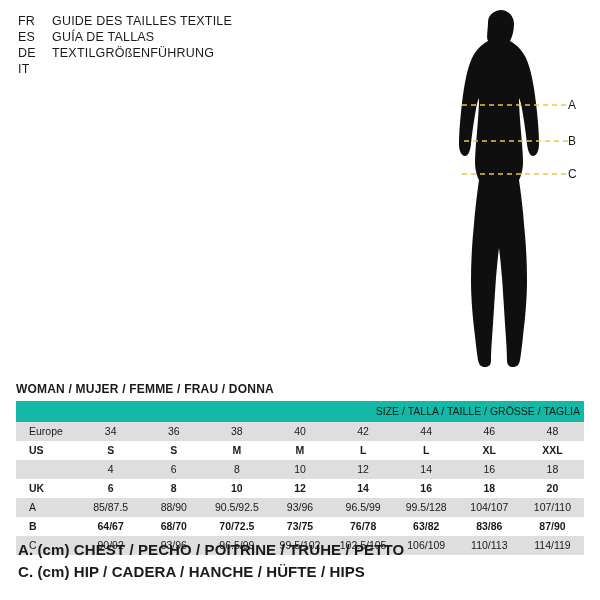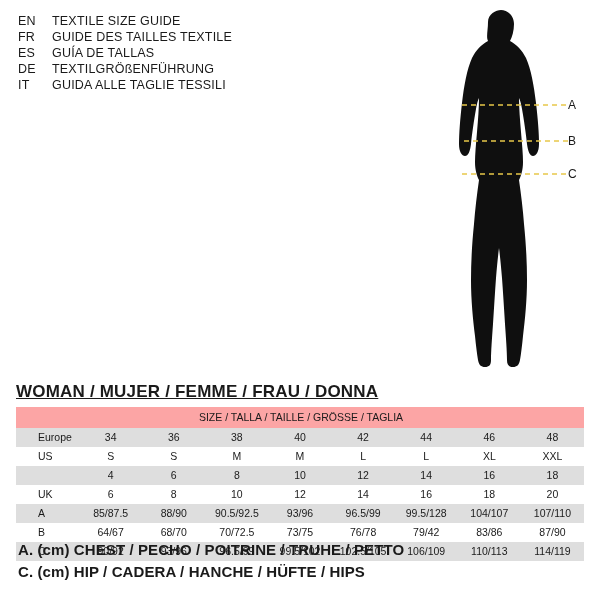--- a/index.html
+++ b/index.html
@@ -60,57 +60,57 @@
   }
 
   
   .table-area {
     position: absolute;
     left: 16px;
     top: 382px;
     width: 568px;
   }
   .woman-line {
-    font-size: 17px;
+    font-size: 12px;
     font-weight: bold;
     letter-spacing: 0.2px;
     margin-bottom: 5px;
     color: #1a1a1a;
-    text-decoration: underline;
   }
   table.size-table {
     border-collapse: collapse;
     width: 568px;
     font-size: 10.5px;
     table-layout: fixed;
   }
   table.size-table td {
     padding: 2px 4px;
     text-align: center;
     color: #1a1a1a;
     height: 15px;
     line-height: 13px;
   }
   table.size-table tr.header-row td {
-    background: #fca5a5;
+    background: #14b8a6;
     font-weight: normal;
-    text-align: center;
+    text-align: right;
     padding-left: 6px;
     font-size: 10.5px;
     height: 17px;
   }
   table.size-table tr.shaded td {
     background: #dedede;
   }
   table.size-table tr.plain td {
     background: #ffffff;
+    font-weight: bold;
   }
   table.size-table td.rowlabel {
     text-align: left;
-    padding-left: 22px;
+    padding-left: 13px;
     width: 74px;
   }
 
   
   .legend {
     position: absolute;
     left: 18px;
     top: 541px;
     width: 560px;
   }
@@ -119,39 +119,34 @@
     font-weight: bold;
     letter-spacing: 0.1px;
     margin-bottom: 5px;
     color: #1a1a1a;
   }
 </style>
 </head>
 <body>
 
 <div class="titles">
-  <div class="title-row">
-    <span class="title-lang">EN</span>
-    <span class="title-text">TEXTILE SIZE GUIDE</span>
-  </div>
   <div class="title-row">
     <span class="title-lang">FR</span>
     <span class="title-text">GUIDE DES TAILLES TEXTILE</span>
   </div>
   <div class="title-row">
     <span class="title-lang">ES</span>
     <span class="title-text">GUÍA DE TALLAS</span>
   </div>
   <div class="title-row">
     <span class="title-lang">DE</span>
     <span class="title-text">TEXTILGRÖßENFÜHRUNG</span>
   </div>
   <div class="title-row">
     <span class="title-lang">IT</span>
-    <span class="title-text">GUIDA ALLE TAGLIE TESSILI</span>
   </div>
 </div>
 
 <div class="figure-wrap">
   <svg width="195" height="365" viewBox="0 0 195 365">
 
     <path fill="#0f0f0f" d="
       M 88 14
       C 88 6, 96 2, 101 2
       C 107 2, 114 7, 114 16
@@ -275,21 +270,21 @@
         <td>107/110</td>
       </tr>
 
       <tr class="plain">
         <td class="rowlabel">B</td>
         <td>64/67</td>
         <td>68/70</td>
         <td>70/72.5</td>
         <td>73/75</td>
         <td>76/78</td>
-        <td>79/42</td>
+        <td>63/82</td>
         <td>83/86</td>
         <td>87/90</td>
       </tr>
 
       <tr class="shaded">
         <td class="rowlabel">C</td>
         <td>90/92</td>
         <td>93/96</td>
         <td>96.5/99</td>
         <td>99.5/102</td>

